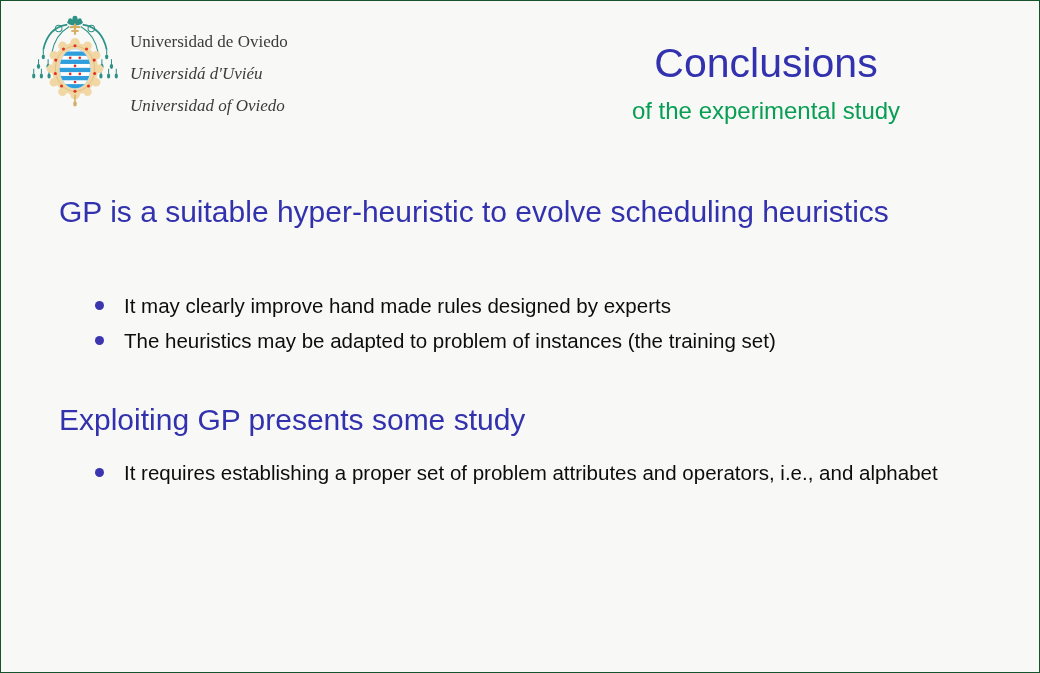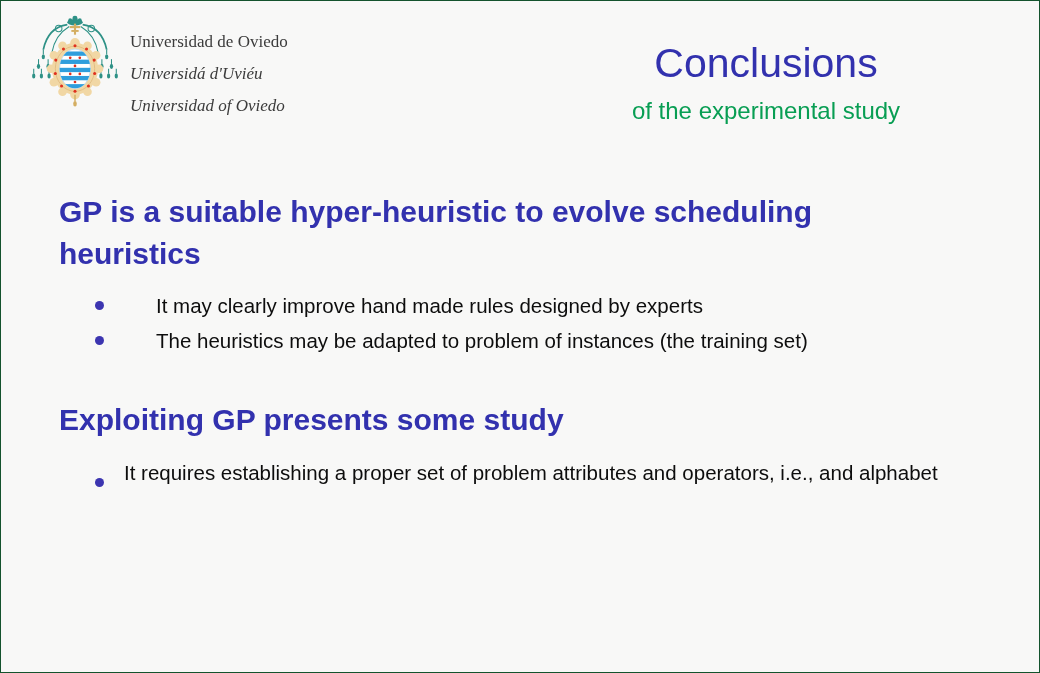--- a/index.html
+++ b/index.html
@@ -30,36 +30,36 @@
   }
   .inst .it{font-style:italic;margin-top:12px;}
   .title-block{position:absolute; left:485px; top:38px; width:560px; text-align:center;}
   .slide-title{
     font-size:41px; line-height:48px; color:var(--title-blue,#3231ae); font-weight:normal;
   }
   .slide-subtitle{
     font-size:24px; line-height:28px; margin-top:10px; color:var(--subtitle-green,#089e53);
   }
   .sec-heading{
-    position:absolute; left:58px; margin:0; font-weight:bold;
+    position:absolute; left:58px; margin:0; font-weight:normal;
     font-size:30px; line-height:42px; color:var(--heading-blue,#3231ae); width:900px;
   }
   .sec1-heading{top:190px;}
   .sec2-heading{top:398px;}
   ul.bullets{
     position:absolute; left:94px; margin:0; padding:0; list-style:none; width:930px;
   }
   ul.list1{top:291px;}
   ul.list2{top:458px;}
   ul.bullets li{
     display:flex; align-items:flex-start;
     font-size:20.5px; line-height:28px; color:var(--body-text,#0d0d0d);
   }
-  ul.list1 li{margin-bottom:7px;gap:32px;}
-  ul.list2 li{margin-bottom:8px;align-items:flex-end;}
+  ul.list1 li{margin-bottom:7px;}
+  ul.list2 li{margin-bottom:8px;}
   .dot{
     flex:none; width:9px; height:9px; border-radius:50%;
     background:var(--bullet-dot,#3c35b0); margin:9px 20px 0 0;
   }
   .bullet-text{display:block; max-width:880px;}
 </style>
 </head>
 <body>
 
 <div class="slide">

